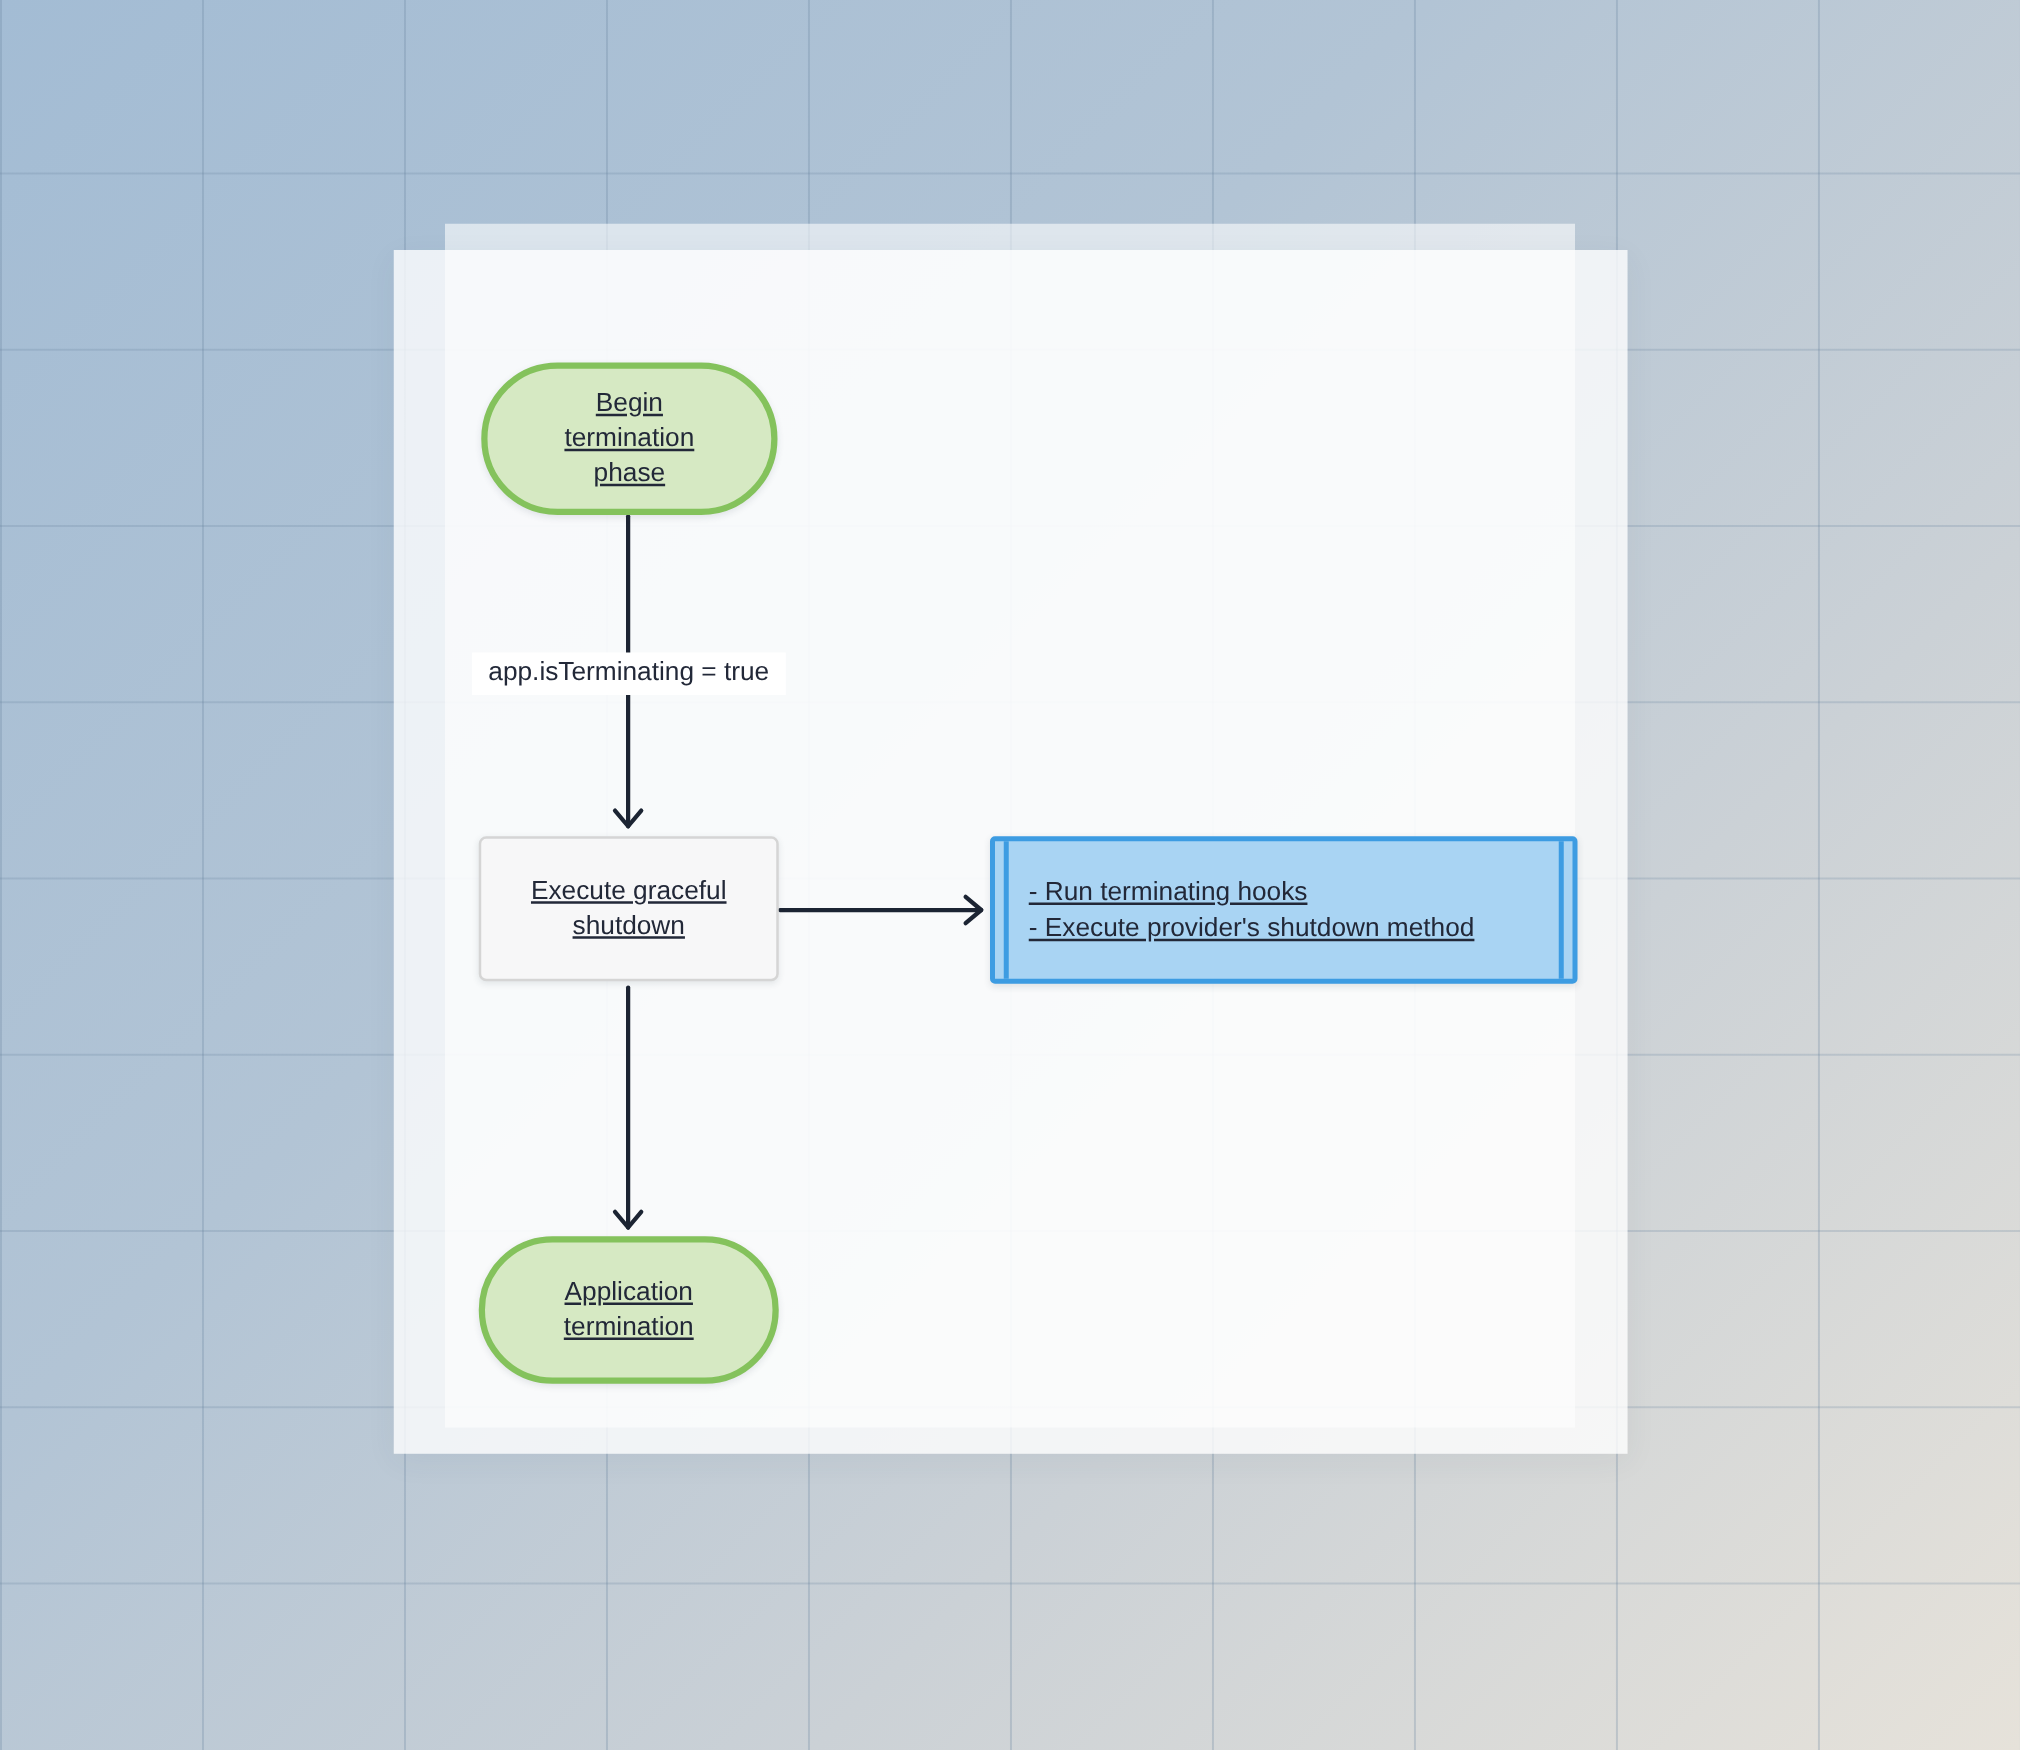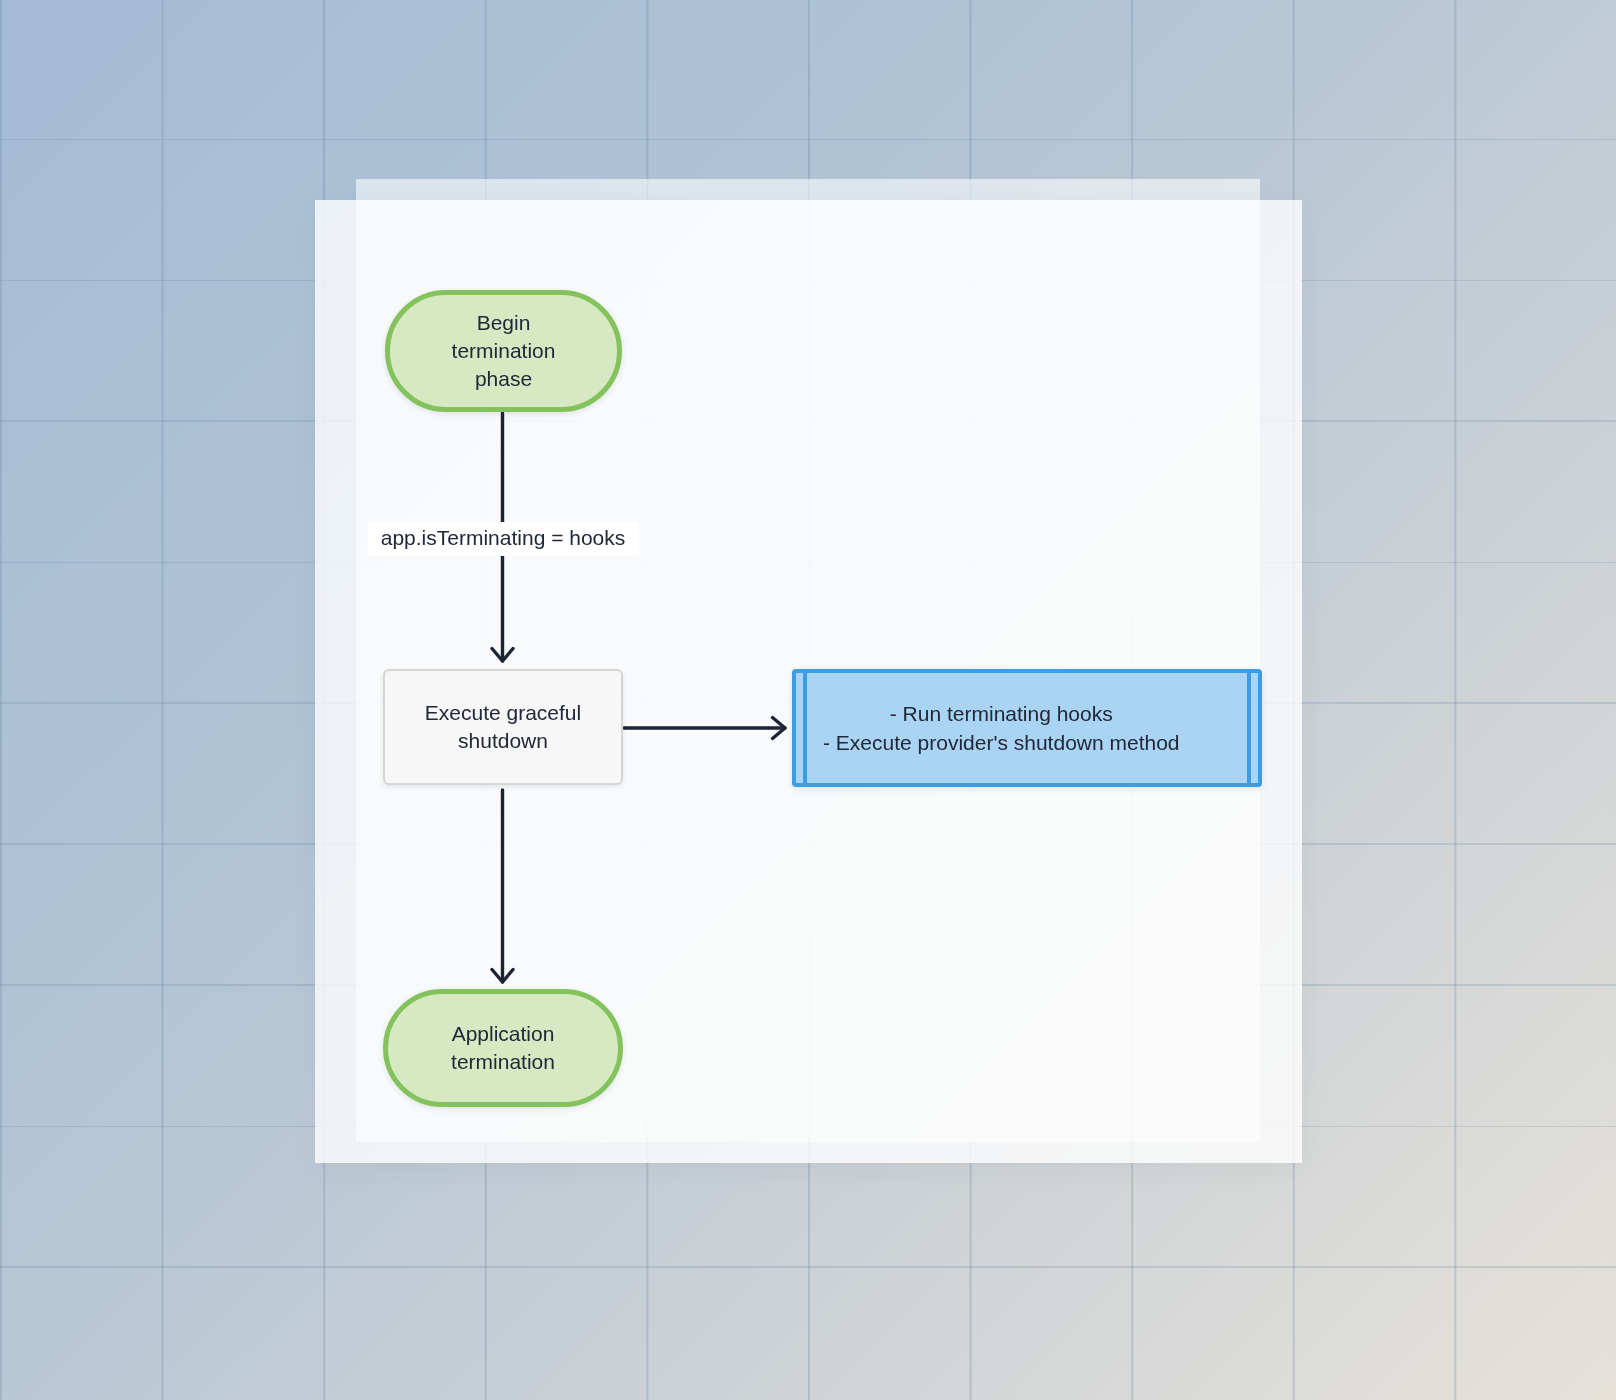--- a/index.html
+++ b/index.html
@@ -44,20 +44,21 @@
     stroke-linejoin: round;
   }
   .node {
     position: absolute;
     display: flex; align-items: center; justify-content: center;
     box-sizing: border-box;
     text-align: center;
     font-size: 21px; line-height: 28px; font-weight: 500;
     color: var(--ink, #222838);
     box-shadow: 0 2px 6px rgba(40,55,70,0.12);
+    text-decoration: underline;
   }
   .stadium {
     border: 5px solid var(--green-border, #84c25c);
     background: var(--green-fill, #d6e9c3);
     border-radius: 70px;
   }
   #node-begin { left: 385px; top: 290px; width: 237px; height: 122px; }
   #node-begin .wrap { max-width: 150px; }
   #node-terminated { left: 383px; top: 989px; width: 240px; height: 118px; }
   #node-terminated .wrap { max-width: 160px; }
@@ -68,21 +69,21 @@
     border-radius: 6px;
     box-shadow: 0 2px 5px rgba(40,55,70,0.10);
   }
   .rect-node .wrap { max-width: 195px; }
   .subroutine {
     left: 792px; top: 669px; width: 470px; height: 118px;
     border: 4px solid var(--blue-border, #3d9ce2);
     background: var(--blue-fill, #a9d4f3);
     border-radius: 4px;
     justify-content: flex-start;
-    text-align: center;
+    text-align: left;
   }
   .subroutine .rail {
     position: absolute; top: 0; bottom: 0; width: 4px;
     background: var(--blue-border, #3d9ce2);
   }
   .subroutine .rail.left  { left: 7px; }
   .subroutine .rail.right { right: 7px; }
   .subroutine .lines { padding-left: 27px; line-height: 29px; }
   .edge-label {
     position: absolute;
@@ -116,21 +117,21 @@
     <g>
       <path d="M502.5 790 L502.5 982"></path>
       <path d="M492 969.5 L502.5 982 L513 969.5"></path>
     </g>
   </svg>
 
   <div class="node stadium" id="node-begin">
     <span class="wrap">Begin termination phase</span>
   </div>
 
-  <div class="edge-label">app.isTerminating = hooks</div>
+  <div class="edge-label">app.isTerminating = true</div>
 
   <div class="node rect-node" id="node-shutdown">
     <span class="wrap">Execute graceful shutdown</span>
   </div>
 
   <div class="node subroutine" id="node-hooks">
     <span class="rail left"></span>
     <span class="rail right"></span>
     <div class="lines">
       <div>- Run terminating hooks</div>

